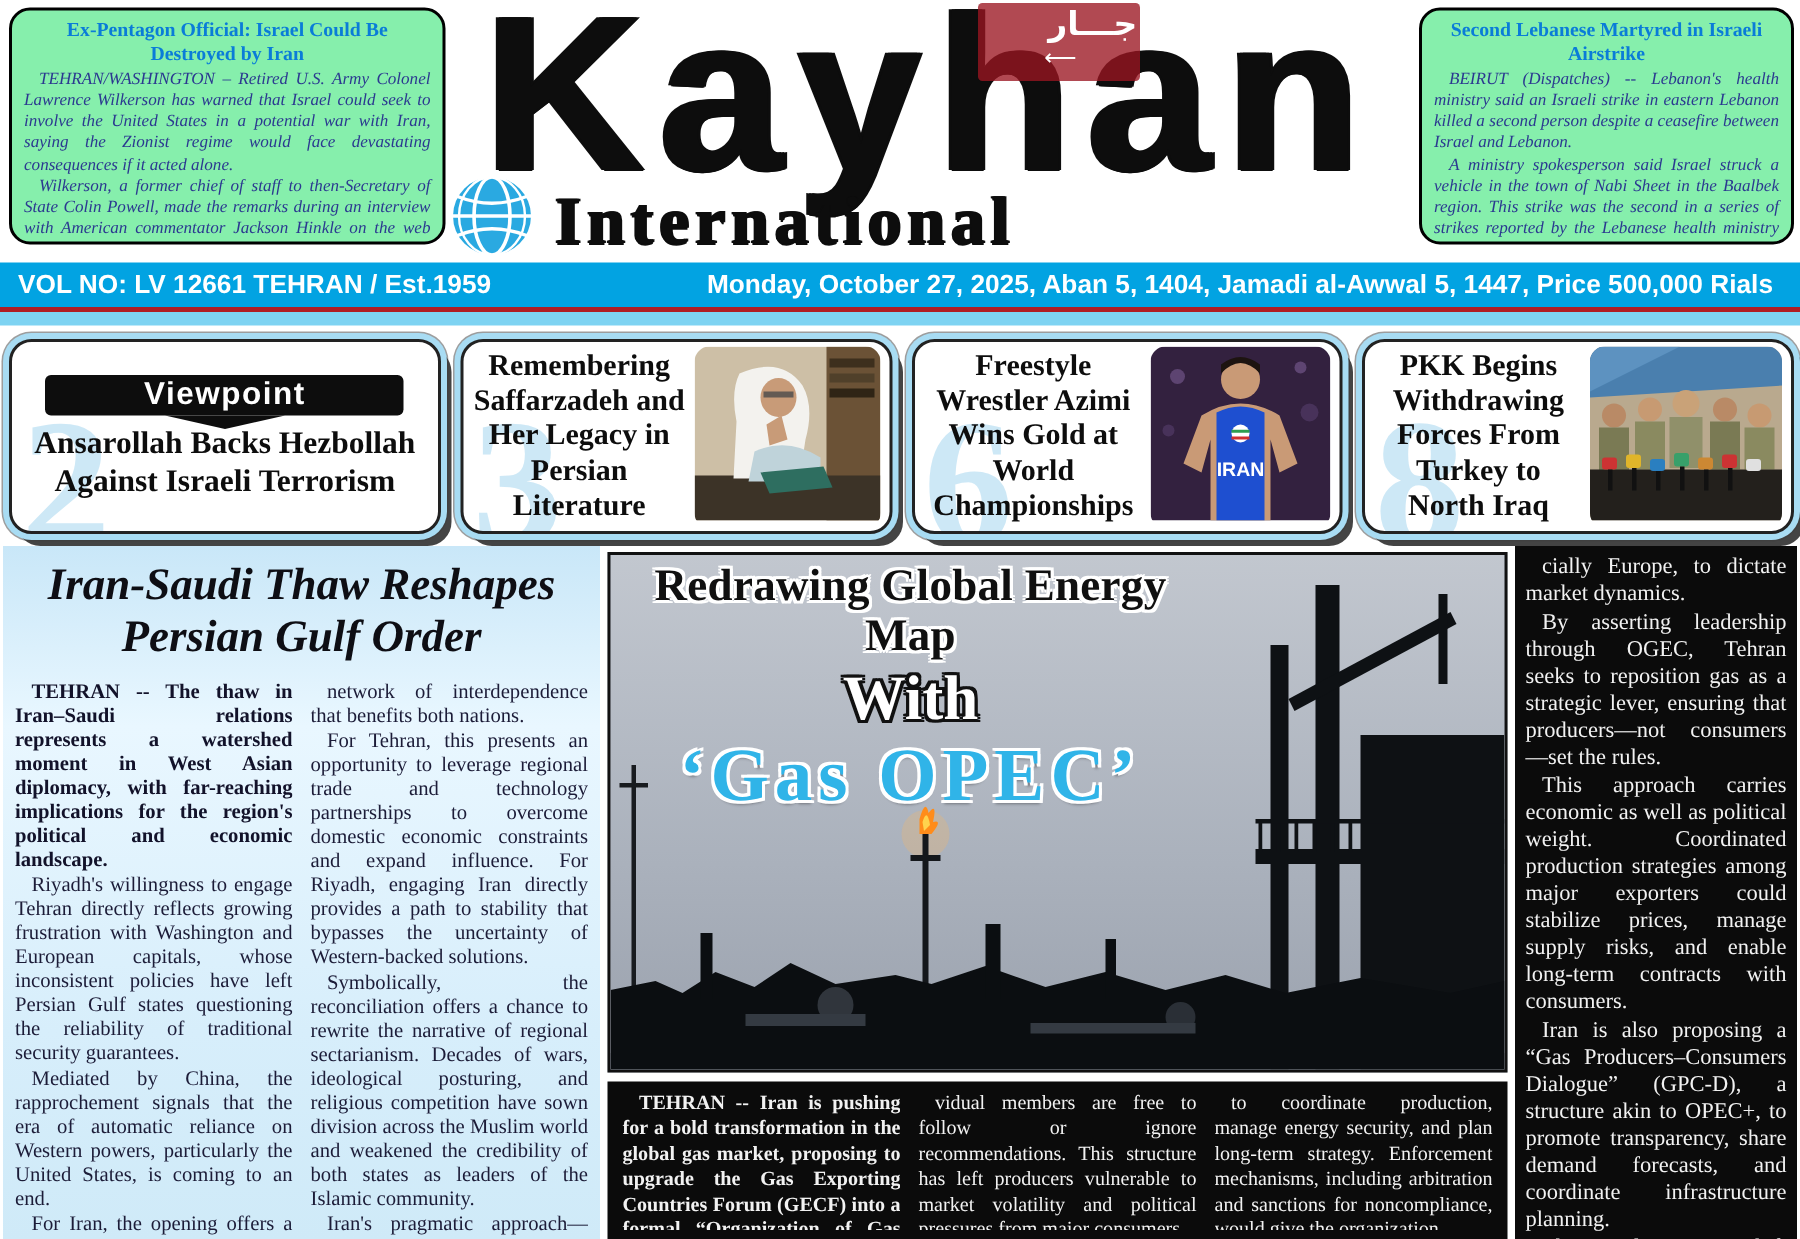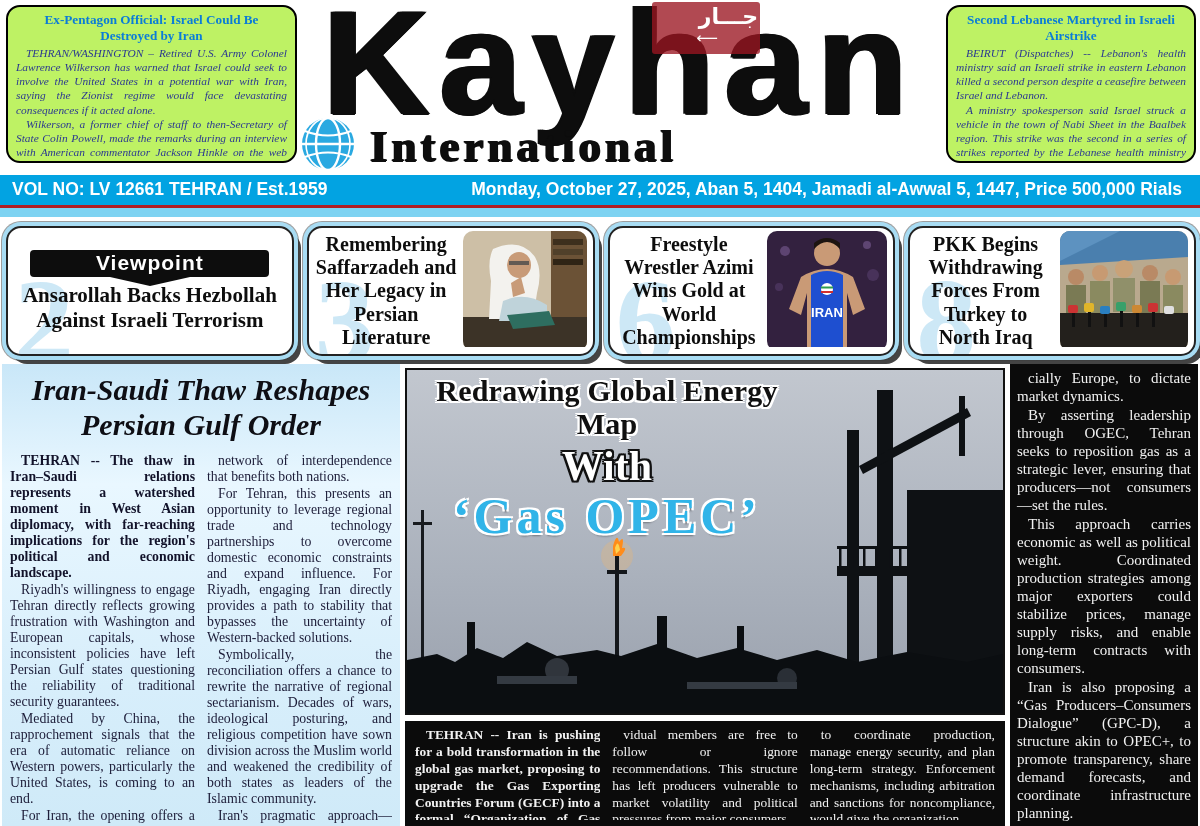--- a/index.html
+++ b/index.html
@@ -1,20 +1,20 @@
 <!DOCTYPE html>
 <html><head>
 <meta charset="utf-8">
 <style>
   * { margin:0; padding:0; box-sizing:border-box; }
   body { background:#e8e8e8; font-family:"Liberation Serif", serif; }
   .page { position:relative; width:1200px; height:826px; background:#fff; overflow:hidden; margin:0 auto; }
 
   
-  .news-box { position:absolute; background:#bef264; border:2px solid #000; border-radius:14px; padding:5px 8px 16px 8px; overflow:hidden; }
+  .news-box { position:absolute; background:#86efac; border:2px solid #000; border-radius:14px; padding:5px 8px 16px 8px; overflow:hidden; }
   .box-left { left:6px; top:5px; width:291px; height:158px; }
   .box-right { left:946px; top:5px; width:250px; height:158px; }
   .news-box h3 { font-size:13.2px; color:#0a7cd8; text-align:center; font-weight:bold; margin-bottom:2px; }
   .news-box p { font-size:11.4px; line-height:1.24; color:#2b3990; font-style:italic; text-align:justify; text-indent:10px; }
 
   
   .masthead { position:absolute; left:295px; top:0; width:650px; height:168px; text-align:center; }
   .mast-title { font-family:"Liberation Sans", sans-serif; font-weight:bold; font-size:148px; line-height:0.82; letter-spacing:10px; color:#0d0d0d; margin-top:2px;
     text-shadow:2px 0 0 #0d0d0d,-2px 0 0 #0d0d0d,0 1px 0 #0d0d0d,1px 1px 0 #0d0d0d; }
   .mast-sub-row { position:absolute; left:0px; top:116px; width:650px; display:flex; align-items:center; justify-content:flex-start; gap:14px; padding-left:5px; }

